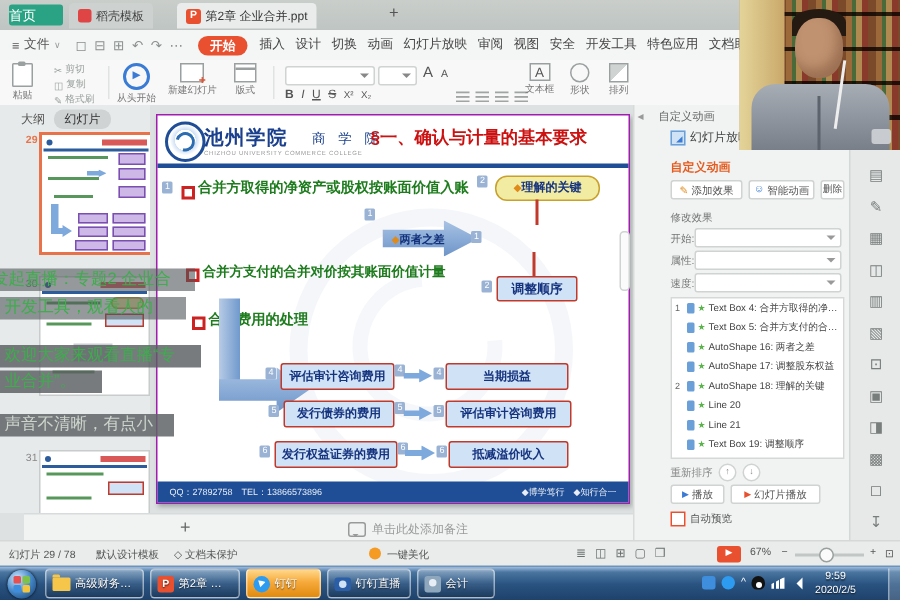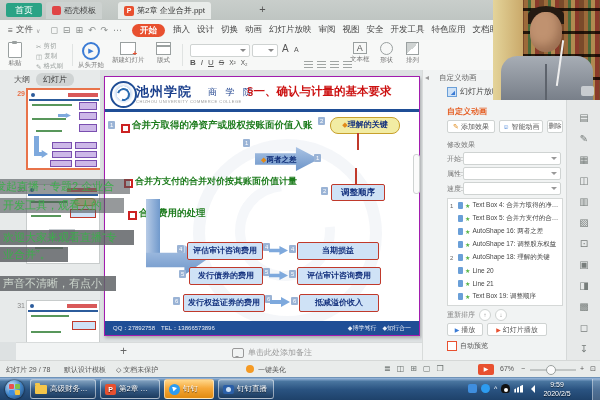--- a/index.html
+++ b/index.html
@@ -2,21 +2,21 @@
 <html><head>
 <meta charset="utf-8">
 <style>
   html,body{margin:0;padding:0;background:#222;}
   #screen{position:relative;width:600px;height:400px;overflow:hidden;
     font-family:"Liberation Sans","DejaVu Sans",sans-serif;background:#dde1e2;
     -webkit-font-smoothing:antialiased;}
   
   .titlebar{position:absolute;left:0;top:0;width:600px;height:20px;background:linear-gradient(#c9cecb,#bfc5c2);}
   .home-btn{position:absolute;left:6px;top:3px;width:36px;height:14px;background:#2aa385;color:#fff;
-    font-size:9px;line-height:14px;text-align:center;border-radius:2px;}
+    font-size:9px;line-height:14px;text-align:left;border-radius:2px;}
   .tab{position:absolute;top:2px;height:17px;border-radius:3px 3px 0 0;font-size:8px;color:#444;
     display:flex;align-items:center;gap:3px;padding:0 6px;}
   .tab-template{left:46px;background:#cdd2d0;}
   .tab-doc{left:118px;background:#e9ecea;color:#333;}
   .ticon{width:9px;height:9px;background:#e04545;border-radius:2px;}
   .picon{width:10px;height:10px;background:#e8502f;border-radius:2px;color:#fff;font-size:7px;
     line-height:10px;text-align:center;font-weight:bold;}
   .newtab{position:absolute;left:256px;top:3px;width:13px;height:13px;color:#555;font-size:11px;
     line-height:13px;text-align:center;}
   
@@ -488,20 +488,24 @@
       <span class="tk-label">第2章 企业合并.p...</span>
     </div>
     <div class="tkbtn active" style="left:164px;width:50px;">
       <div class="ico-ding"></div>
       <span class="tk-label">钉钉</span>
     </div>
     <div class="tkbtn" style="left:218px;width:56px;">
       <div class="ico-cam"></div>
       <span class="tk-label">钉钉直播</span>
     </div>
+    <div class="tkbtn" style="left:278px;width:52px;">
+      <div class="ico-user"></div>
+      <span class="tk-label">会计</span>
+    </div>
     <div class="tray">
       <div class="ti" style="background:#3f8ede;"></div>
       <div class="ti" style="background:#2d9cf0;border-radius:50%;"></div>
       <span style="color:#fff;font-size:7px;">^</span>
       <div class="ti" style="background:#111;border-radius:50% 50% 40% 40%;position:relative;">
         <i style="position:absolute;left:2.5px;top:4px;width:4px;height:4px;border-radius:50%;background:#fff;"></i>
       </div>
       <div style="width:9px;height:8px;background:linear-gradient(90deg,#fff 2px,transparent 2px,transparent 3px,#fff 3px,#fff 5px,transparent 5px,transparent 6px,#fff 6px);clip-path:polygon(0 60%,100% 0,100% 100%,0 100%);"></div>
       <div style="width:0;height:0;border:4px solid transparent;border-right-color:#fff;"></div>
     </div>

